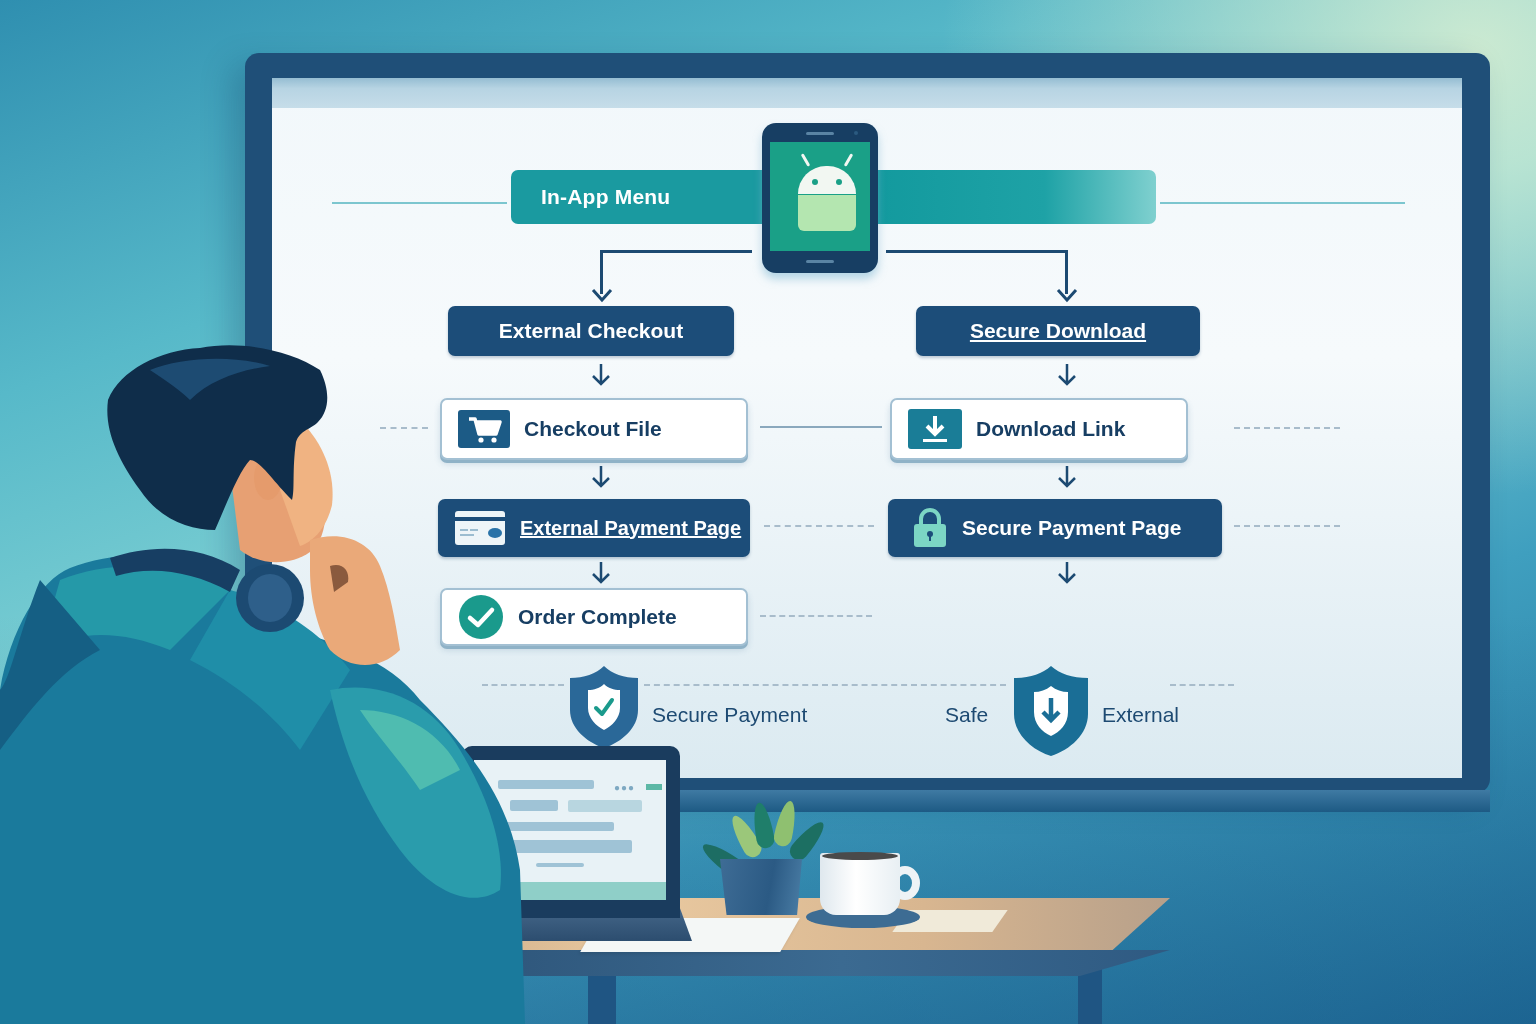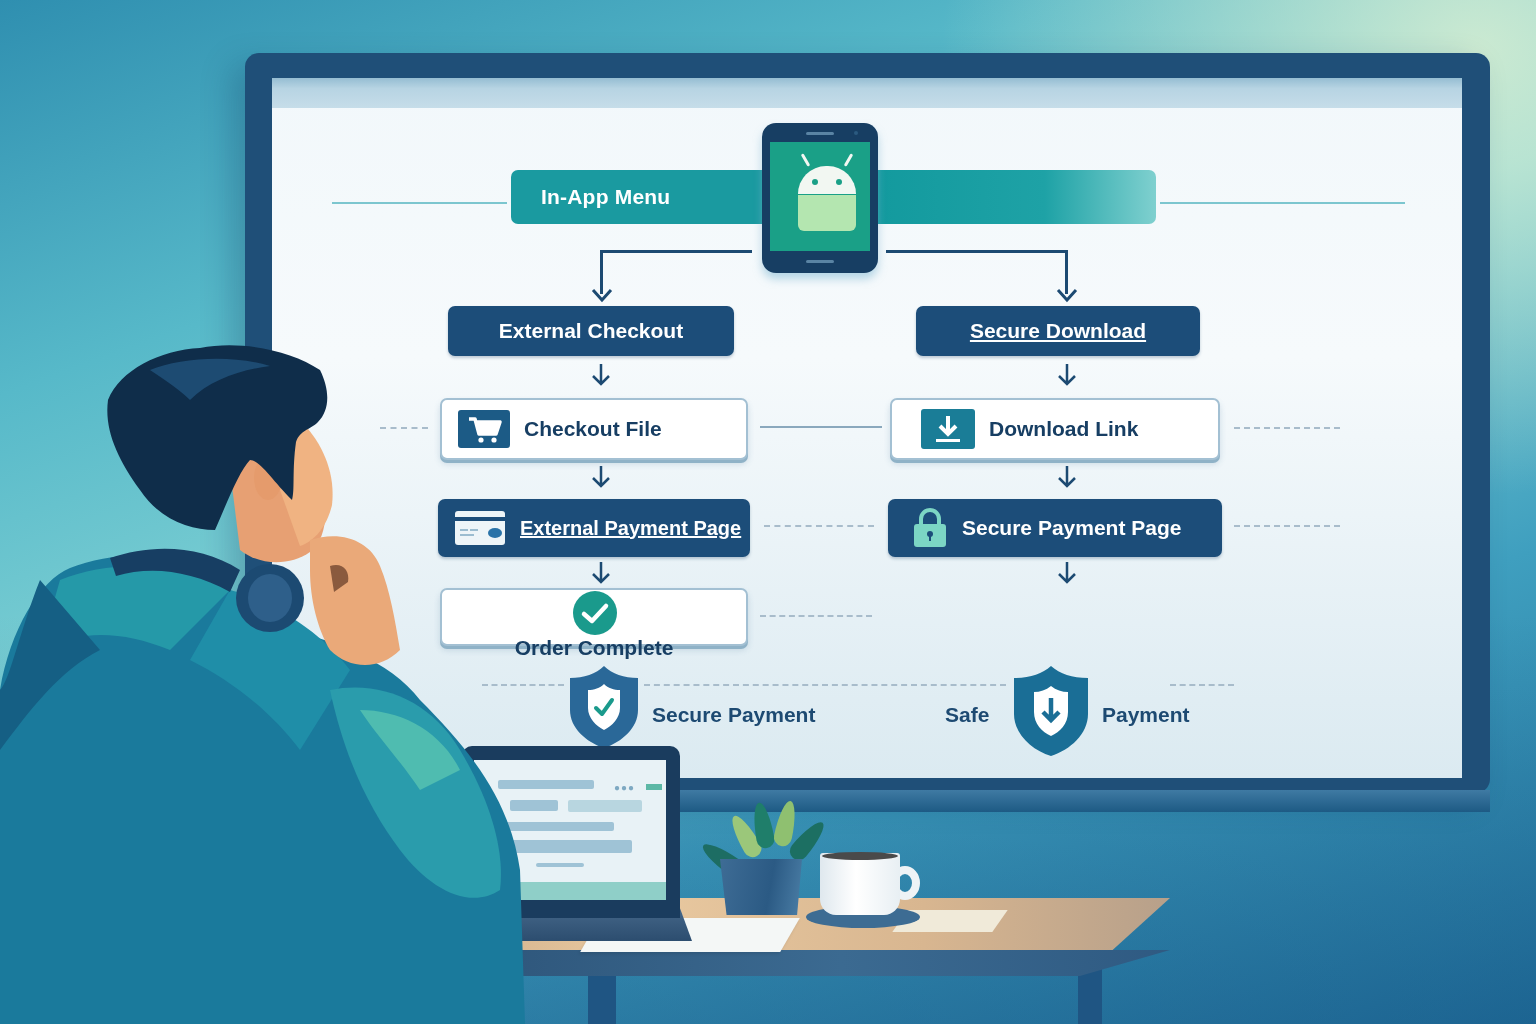--- a/index.html
+++ b/index.html
@@ -109,21 +109,21 @@
     border: 2px solid #a3c0d3;
     box-shadow: 0 3px 0 #8fb2c7, 0 4px 6px rgba(60,110,150,0.2);
   }
   .box.center { justify-content: center; }
   .box .label { font-size: 21px; }
   .box .icon {
     flex: 0 0 auto; display: flex; align-items: center; justify-content: center;
     margin-left: 16px; margin-right: 14px;
   }
 
-  .shield-label { position: absolute; font-size: 21px; font-weight: 700; color: #1d4a72; }
+  .shield-label { position: absolute; font-size: 21px; font-weight: 400; color: #1d4a72; }
 
   
   .laptop-screen {
     position: absolute; left: 462px; top: 746px; width: 218px; height: 172px;
     background: #1a3c5e; border-radius: 10px 10px 0 0;
   }
   .laptop-display {
     position: absolute; left: 12px; top: 14px; width: 192px; height: 140px;
     background: #e8f2f6; overflow: hidden;
   }
@@ -285,40 +285,40 @@
       </svg>
     </span>
     <span class="label" style="font-size:20px;">External Payment Page</span>
   </div>
   <div class="arrow" style="left:317px; top:482px;">
     <svg viewBox="0 0 24 26">
         <path d="M12 2 V22 M4 14 L12 22 L20 14" stroke="#1c4a72" stroke-width="2.5" fill="none"></path>
       </svg>
   </div>
 
-  <div class="box light" style="left:168px; top:510px; width:308px; height:58px;flex-direction:column;">
+  <div class="box light" style="left:168px; top:510px; width:308px; height:58px;">
     <span class="icon">
       <svg width="46" height="46" viewBox="0 0 46 46">
         <circle cx="23" cy="23" r="22" fill="#1a9a8c"></circle>
         <path d="M12 24 L20 31 L34 16" stroke="#fff" stroke-width="4.5" fill="none" stroke-linecap="round" stroke-linejoin="round"></path>
       </svg>
     </span>
     <span class="label">Order Complete</span>
   </div>
 
   <div class="box dark center" style="left:644px; top:228px; width:284px; height:50px;text-decoration:underline;">
     <span class="label">Secure Download</span>
   </div>
   <div class="arrow" style="left:783px; top:284px;">
     <svg viewBox="0 0 24 26">
         <path d="M12 2 V22 M4 14 L12 22 L20 14" stroke="#1c4a72" stroke-width="2.5" fill="none"></path>
       </svg>
   </div>
 
-  <div class="box light" style="left:618px; top:320px; width:330px; height:62px;padding-left:13px;">
+  <div class="box light" style="left:618px; top:320px; width:298px; height:62px;">
     <span class="icon">
       <svg width="54" height="40" viewBox="0 0 54 40">
         <rect x="0" y="0" width="54" height="40" rx="3" fill="#1a7d97"></rect>
         <path d="M27 7 V25 M19 17 L27 25 L35 17" stroke="#fff" stroke-width="4" fill="none"></path>
         <rect x="15" y="30" width="24" height="3" fill="#fff"></rect>
       </svg>
     </span>
     <span class="label">Download Link</span>
   </div>
   <div class="arrow" style="left:783px; top:386px;">
@@ -366,21 +366,21 @@
   <span class="shield-label" style="left:380px; top:625px;">Secure Payment</span>
 
   <span class="shield-label" style="left:673px; top:625px;">Safe</span>
   <div style="position:absolute; left:738px; top:586px; width:82px; height:96px;">
     <svg width="82" height="96" viewBox="0 0 82 96">
       <path d="M41 2 C32 10 20 14 4 14 V50 C4 70 22 86 41 92 C60 86 78 70 78 50 V14 C62 14 50 10 41 2 Z" fill="#1a6e96"></path>
       <path d="M41 22 C36 26 30 28 24 28 V48 C24 60 32 68 41 72 C50 68 58 60 58 48 V28 C52 28 46 26 41 22 Z" fill="#fff"></path>
       <path d="M41 34 V56 M33 48 L41 56 L49 48" stroke="#1a6e96" stroke-width="4.5" fill="none"></path>
     </svg>
   </div>
-  <span class="shield-label" style="left:830px; top:625px;">Payment</span>
+  <span class="shield-label" style="left:830px; top:625px;">External</span>
 </div>
 
 <div class="desk-leg" style="left:588px; top:970px; width:28px; height:54px;"></div>
 <div class="desk-leg" style="left:1078px; top:940px; width:24px; height:84px;"></div>
 <div class="desk-top"></div>
 <div class="desk-edge"></div>
 <div class="paper2"></div>
 <div class="paper1"></div>
 
 <div class="leaf" style="left:748px; top:810px; background:#9bc77a; transform:rotate(-30deg);"></div>

